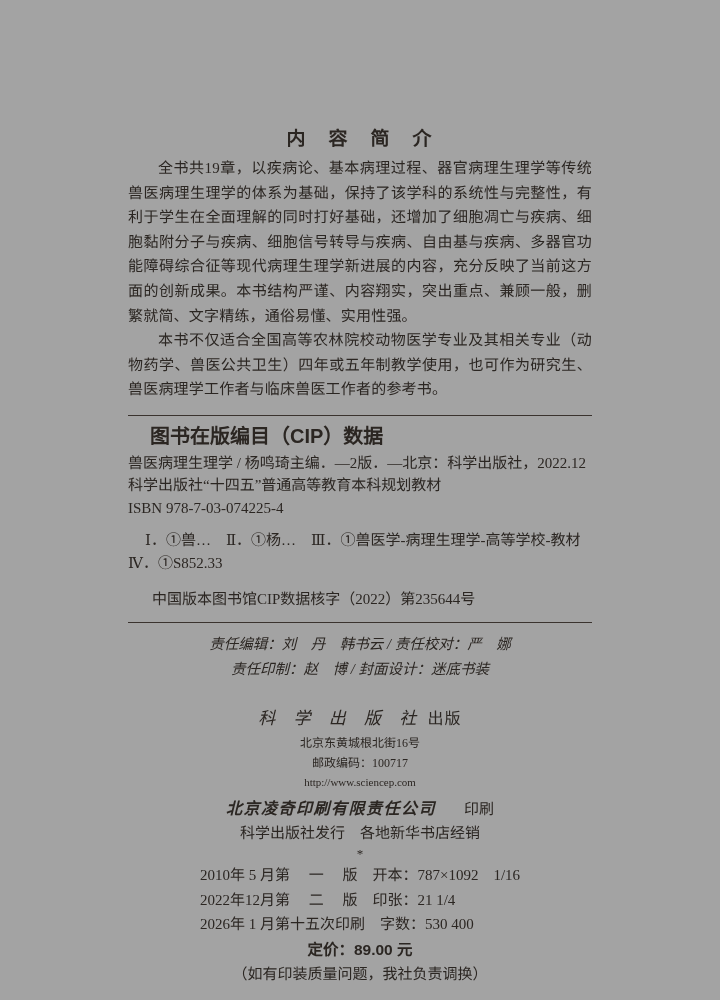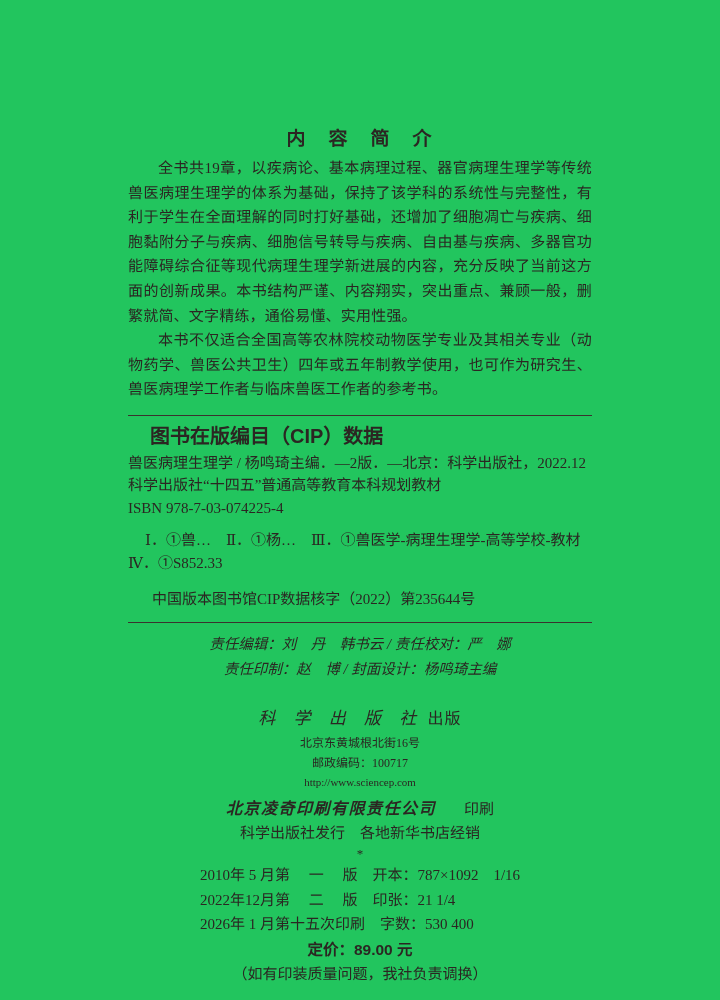--- a/index.html
+++ b/index.html
@@ -1,20 +1,20 @@
 <!DOCTYPE html>
 <html lang="zh-CN"><head>
 <meta charset="utf-8">
 <style>
   html,body{margin:0;padding:0;background:#ffffff;}
   .sheet{
     position:relative;
     width:720px;height:1000px;
     margin:0 auto;
-    background:#22c55e;
+    background:#a3a3a3;
     color:#2b2622;
     font-family:"Liberation Serif","DejaVu Serif",serif;
     box-sizing:border-box;
     padding:128px 128px 0 128px;
     overflow:hidden;
   }
   .intro-title{
     margin:0 0 6px 0;
     font-family:"Liberation Sans","DejaVu Sans",sans-serif;
     font-weight:600;
@@ -103,21 +103,21 @@
     <div class="cip-line">ISBN 978-7-03-074225-4</div>
     <div class="cip-line cip-class1">Ⅰ．①兽…　Ⅱ．①杨…　Ⅲ．①兽医学-病理生理学-高等学校-教材</div>
     <div class="cip-line">Ⅳ．①S852.33</div>
     <div class="cip-line cip-registry">中国版本图书馆CIP数据核字（2022）第235644号</div>
   </div>
 
   <hr class="rule bottom">
 
   <div class="staff">
     <div>责任编辑：刘　丹　韩书云 / 责任校对：严　娜</div>
-    <div>责任印制：赵　博 / 封面设计：杨鸣琦主编</div>
+    <div>责任印制：赵　博 / 封面设计：迷底书装</div>
   </div>
 
   <div class="pub">
     <div class="brand-line">
       <span class="brand">科 学 出 版 社</span>
       <span class="brand-suffix">出版</span>
     </div>
     <div class="pub-addr">
       <div>北京东黄城根北街16号</div>
       <div>邮政编码：100717</div>

